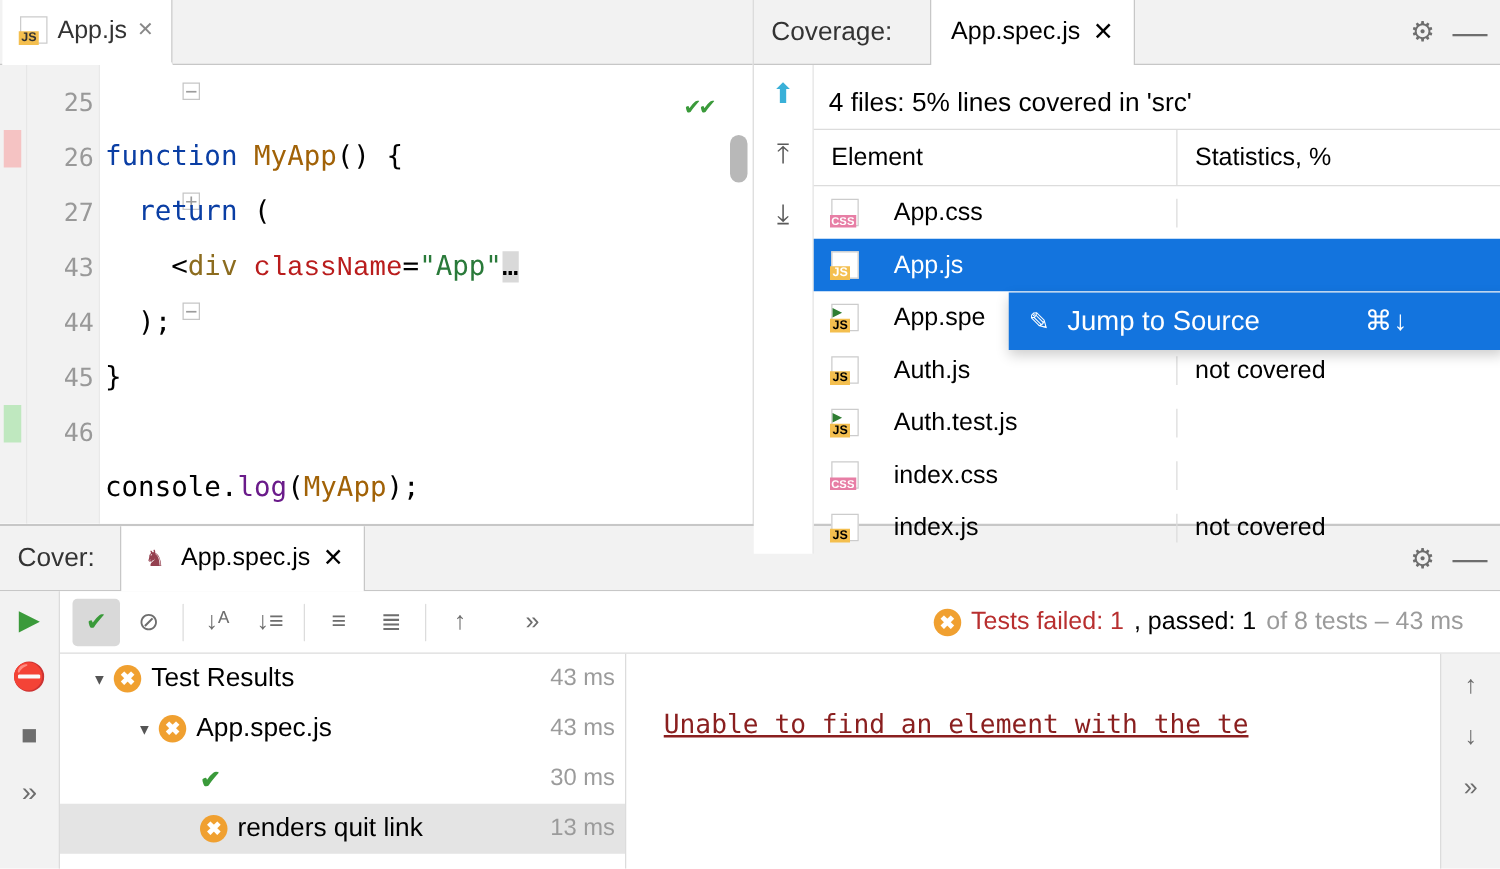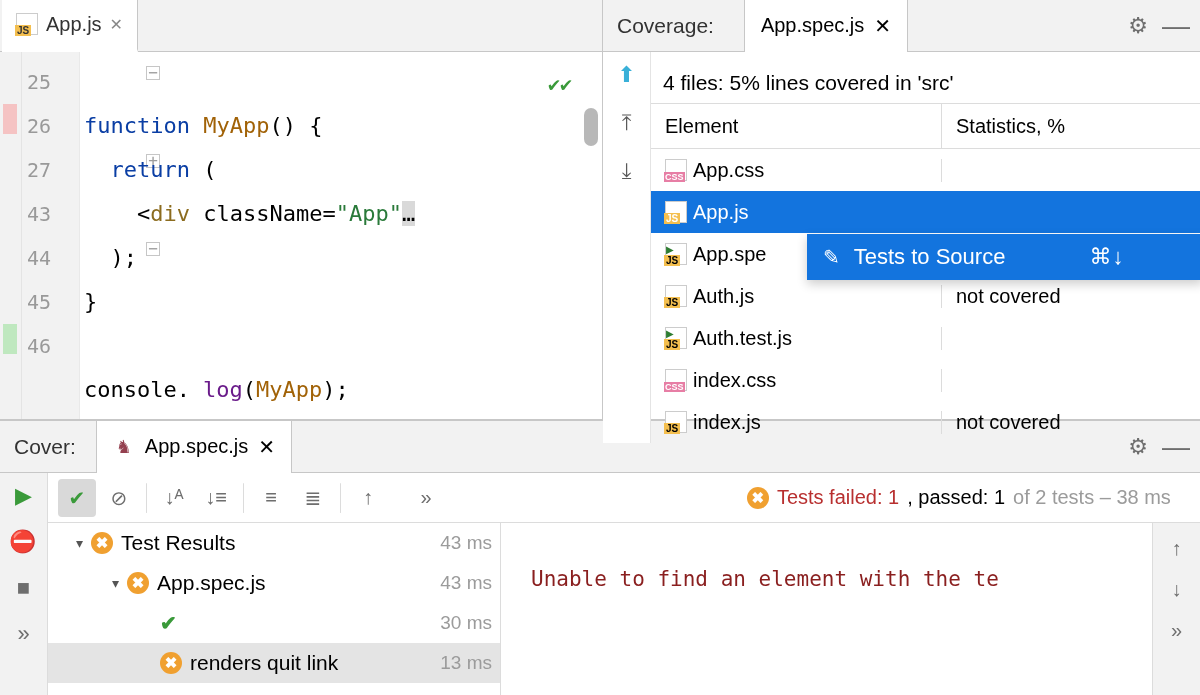--- a/index.html
+++ b/index.html
@@ -17,53 +17,53 @@
   .icon-css { width: 22px; height: 22px; background: #fff; border: 1px solid #ccc; position: relative; }
   .icon-css::after { content: "CSS"; position: absolute; bottom: -2px; left: -2px; font-size: 9px; font-weight: 700; background: #e77ea5; color:#fff; padding: 0 1px; }
   .icon-test { width: 22px; height: 22px; background: #fff; border: 1px solid #ccc; position: relative; }
   .icon-test::before { content: "▶"; position: absolute; top: 0; left: 0; font-size: 10px; color: #2e7d32; }
   .icon-test::after { content: "JS"; position: absolute; bottom: -2px; left: -2px; font-size: 10px; font-weight: 700; background: #f4bf4f; padding: 0 2px; }
   .icon-jest { width: 22px; height: 22px; display:inline-flex; align-items:center; justify-content:center; font-size:18px; color:#94404f;}
   .gear { font-size: 22px; color: #6e6e6e; }
   .minimize { font-size: 28px; color: #6e6e6e; font-weight: 300; line-height: 10px; }
   
   .editor { flex: 1; display: flex; overflow: hidden; background: #fff; position: relative; }
-  .gutter { width: 58px; background: #f2f2f2; border-right: 1px solid #e9e9e9; color: #999; font-family: ui-monospace,Menlo,monospace; font-size: 20px; text-align: right; padding-right: 28px; padding-top: 8px; line-height: 44px; position:relative;}
+  .gutter { width: 58px; background: #f2f2f2; border-right: 1px solid #e9e9e9; color: #999; font-family: ui-monospace,Menlo,monospace; font-size: 20px; text-align: right; padding-right: 4px; padding-top: 8px; line-height: 44px; position:relative;}
   .gutter-marks { width: 22px; background:#f2f2f2; border-right:1px solid #e4e4e4; position:relative;}
   .gut-line { height:44px; }
   .mark{position:absolute; left:3px; width:14px; height:30px;}
   .mark.red{background:#f5c3c3; top:52px;}
   .mark.green{background:#bfe8bf; top:272px;}
   .code { flex: 1; font-family: ui-monospace,Menlo,monospace; font-size: 22px; padding-top: 8px; line-height: 44px; white-space: pre; padding-left: 4px; position: relative; }
   .kw { color: #0a3ea4; font-weight: 500; }
   .fn { color: #a16207; }
   .tag { color: #8c6c1f; }
-  .attr { color: #000000; }
+  .attr { color: #b91c1c; font-family: Liberation Mono, monospace; }
   .str { color: #2a7a3a; }
-  .prop { color: #6a1b8a; margin-left: 13px; }
+  .prop { color: #6a1b8a; }
   .check-ok{ position:absolute; top:10px; right:30px; font-size:20px; color:#3a9a3a;}
   .scroll-thumb{position:absolute; top:56px; right:4px; width:14px; height:38px; background:#b8b8b8; border-radius:7px;}
   .fold{position:absolute; font-size:16px; color:#9c9c9c; width:14px; height:14px; border:1px solid #c6c6c6; display:flex; align-items:center; justify-content:center; line-height:12px; left:124px;}
   
   .cov-header { height: 52px; display: flex; align-items: center; background: #f2f2f2; border-bottom: 1px solid #c7c7c7; padding: 0 10px 0 14px; }
   .cov-title { font-size: 21px; color: #333; margin-right: 30px; }
   .cov-tab { background: #fff; height: 52px; display: flex; align-items: center; gap: 10px; padding: 0 16px; border-left: 1px solid #c7c7c7; border-right: 1px solid #c7c7c7; }
   .spacer { flex: 1; }
   .cov-body { flex:1; display:flex; }
   .cov-tools { width: 48px; border-right: 1px solid #e4e4e4; background: #fff; display:flex; flex-direction:column; align-items:center; gap:22px; padding-top:10px;}
   .cov-tool { font-size:22px; color:#5a5a5a; }
   .cov-list { flex:1; display:flex; flex-direction:column; }
   .cov-summary { height:40px; padding: 0 12px; font-size: 21px; display:flex; align-items:center;margin-top:11px; }
   .cov-table-head { display:flex; height:46px; border-top:1px solid #dcdcdc; border-bottom:1px solid #dcdcdc; }
   .cov-col-el { flex:1; padding: 0 14px; display:flex; align-items:center; border-right:1px solid #dcdcdc; font-size:20px;text-align:center;}
   .cov-col-st { width: 258px; padding: 0 14px; display:flex; align-items:center; font-size:20px;}
   .cov-row { display:flex; height:42px; align-items:center; }
   .cov-row.selected { background:#1374de; color:#fff; }
   .cov-row.selected .cov-col-el { border-right: none; }
-  .cov-row .cov-col-el { display:flex; align-items:center; gap:6px; }
+  .cov-row .cov-col-el { display:flex; align-items:center; gap:28px; }
   .context-menu { position:absolute; background:#1374de; color:#fff; display:flex; align-items:center; padding:0 16px; height:46px; font-size:22px; gap:14px; box-shadow:0 4px 10px rgba(0,0,0,0.2); z-index:10;}
   .context-menu .short { margin-left: 70px; letter-spacing:1px;}
   
   .bottom { flex:1; display:flex; flex-direction:column; border-top: 1px solid #c7c7c7; }
   .bottom-tabbar { height:52px; display:flex; align-items:center; background:#f2f2f2; border-bottom:1px solid #c7c7c7; padding:0 10px 0 14px; }
   .bottom-body { flex:1; display:flex; }
   .run-tools { width:48px; border-right:1px solid #dcdcdc; display:flex; flex-direction:column; align-items:center; gap:20px; padding-top:10px; background:#f2f2f2;}
   .run-tool{font-size:22px;}
   .test-area { flex:1; display:flex; flex-direction:column; }
   .test-toolbar { height:50px; display:flex; align-items:center; gap:4px; padding:0 10px; border-bottom:1px solid #dcdcdc; background:#fff;}
@@ -73,21 +73,21 @@
   .test-status { margin-left:auto; font-size:20px; display:flex; align-items:center; gap:8px; white-space:nowrap;}
   .test-status .fail { color:#b82f2f; font-weight:500;}
   .test-status .muted { color:#9b9b9b;}
   .test-body { flex:1; display:flex; }
   .test-tree { width:453px; border-right:1px solid #dcdcdc; font-size:21px; }
   .tt-row { display:flex; align-items:center; height:40px; gap:8px; padding:0 8px; }
   .tt-row .dur { margin-left:auto; color:#9b9b9b; font-size:19px;}
   .tt-row.selected-test { background:#e4e4e4; }
   .indent1{padding-left:28px;} .indent2{padding-left:64px;} .indent3{padding-left:112px;}
   .caret{font-size:14px; color:#555;}
-  .test-output { flex:1; font-family: ui-monospace,Menlo,monospace; font-size:21px; color:#8a1f1f; padding:44px 0 0 30px; white-space:nowrap; }
+  .test-output { flex:1; font-family: ui-monospace,Menlo,monospace; font-size:21px; color:#8a1f1f; padding:44px 0 0 30px; white-space:nowrap;text-decoration:underline; }
   .side-tools { width:48px; display:flex; flex-direction:column; align-items:center; gap:18px; padding-top:14px; color:#6e6e6e; border-left:1px solid #dcdcdc; background:#f2f2f2;}
   .badge-fail{display:inline-flex;width:22px;height:22px;border-radius:50%;background:#f0a030;color:#fff;align-items:center;justify-content:center;font-size:15px;font-weight:700;}
   .badge-pass{color:#3a9a3a;font-size:20px;font-weight:700;}
   .pencil{font-size:20px;}
 </style>
 </head>
 <body>
 
 <div class="app">
 
@@ -202,21 +202,21 @@
                   <span class="icon-js"></span>
                   <span>index.js</span>
                 </div>
                 <div class="cov-col-st">not covered</div>
               </div>
             </div>
         </div>
       </div>
       <div class="context-menu" style="top:234px; left:204px; width:396px;">
         <span class="pencil">✎</span>
-        <span>Tests to Source</span>
+        <span>Jump to Source</span>
         <span class="short">⌘↓</span>
       </div>
     </div>
   </div>
 
   <div class="bottom">
     <div class="bottom-tabbar">
       <span class="cov-title" style="margin-right:20px;">Cover:</span>
       <div class="cov-tab" style="gap:10px;">
         <span class="icon-jest">♞</span>
@@ -244,21 +244,21 @@
           <div class="tbtn">↓ᴬ</div>
           <div class="tbtn">↓≡</div>
           <div class="tbtn sep"></div>
           <div class="tbtn">≡</div>
           <div class="tbtn">≣</div>
           <div class="tbtn sep"></div>
           <div class="tbtn">↑</div>
           <div class="tbtn" style="margin-left:16px;">»</div>
           <div class="test-status">
             <span class="badge-fail">✖</span>
-            <span class="fail">Tests failed: 1</span><span>, passed: 1</span><span class="muted"> of 2 tests – 38 ms</span>
+            <span class="fail">Tests failed: 1</span><span>, passed: 1</span><span class="muted"> of 8 tests – 43 ms</span>
             &nbsp;&nbsp;
           </div>
         </div>
         <div class="test-body">
           <div class="test-tree">
             <div class="tt-row indent1">
               <span class="caret">▾</span>
               <span class="badge-fail">✖</span>
               <span>Test Results</span>
               <span class="dur">43 ms</span>

